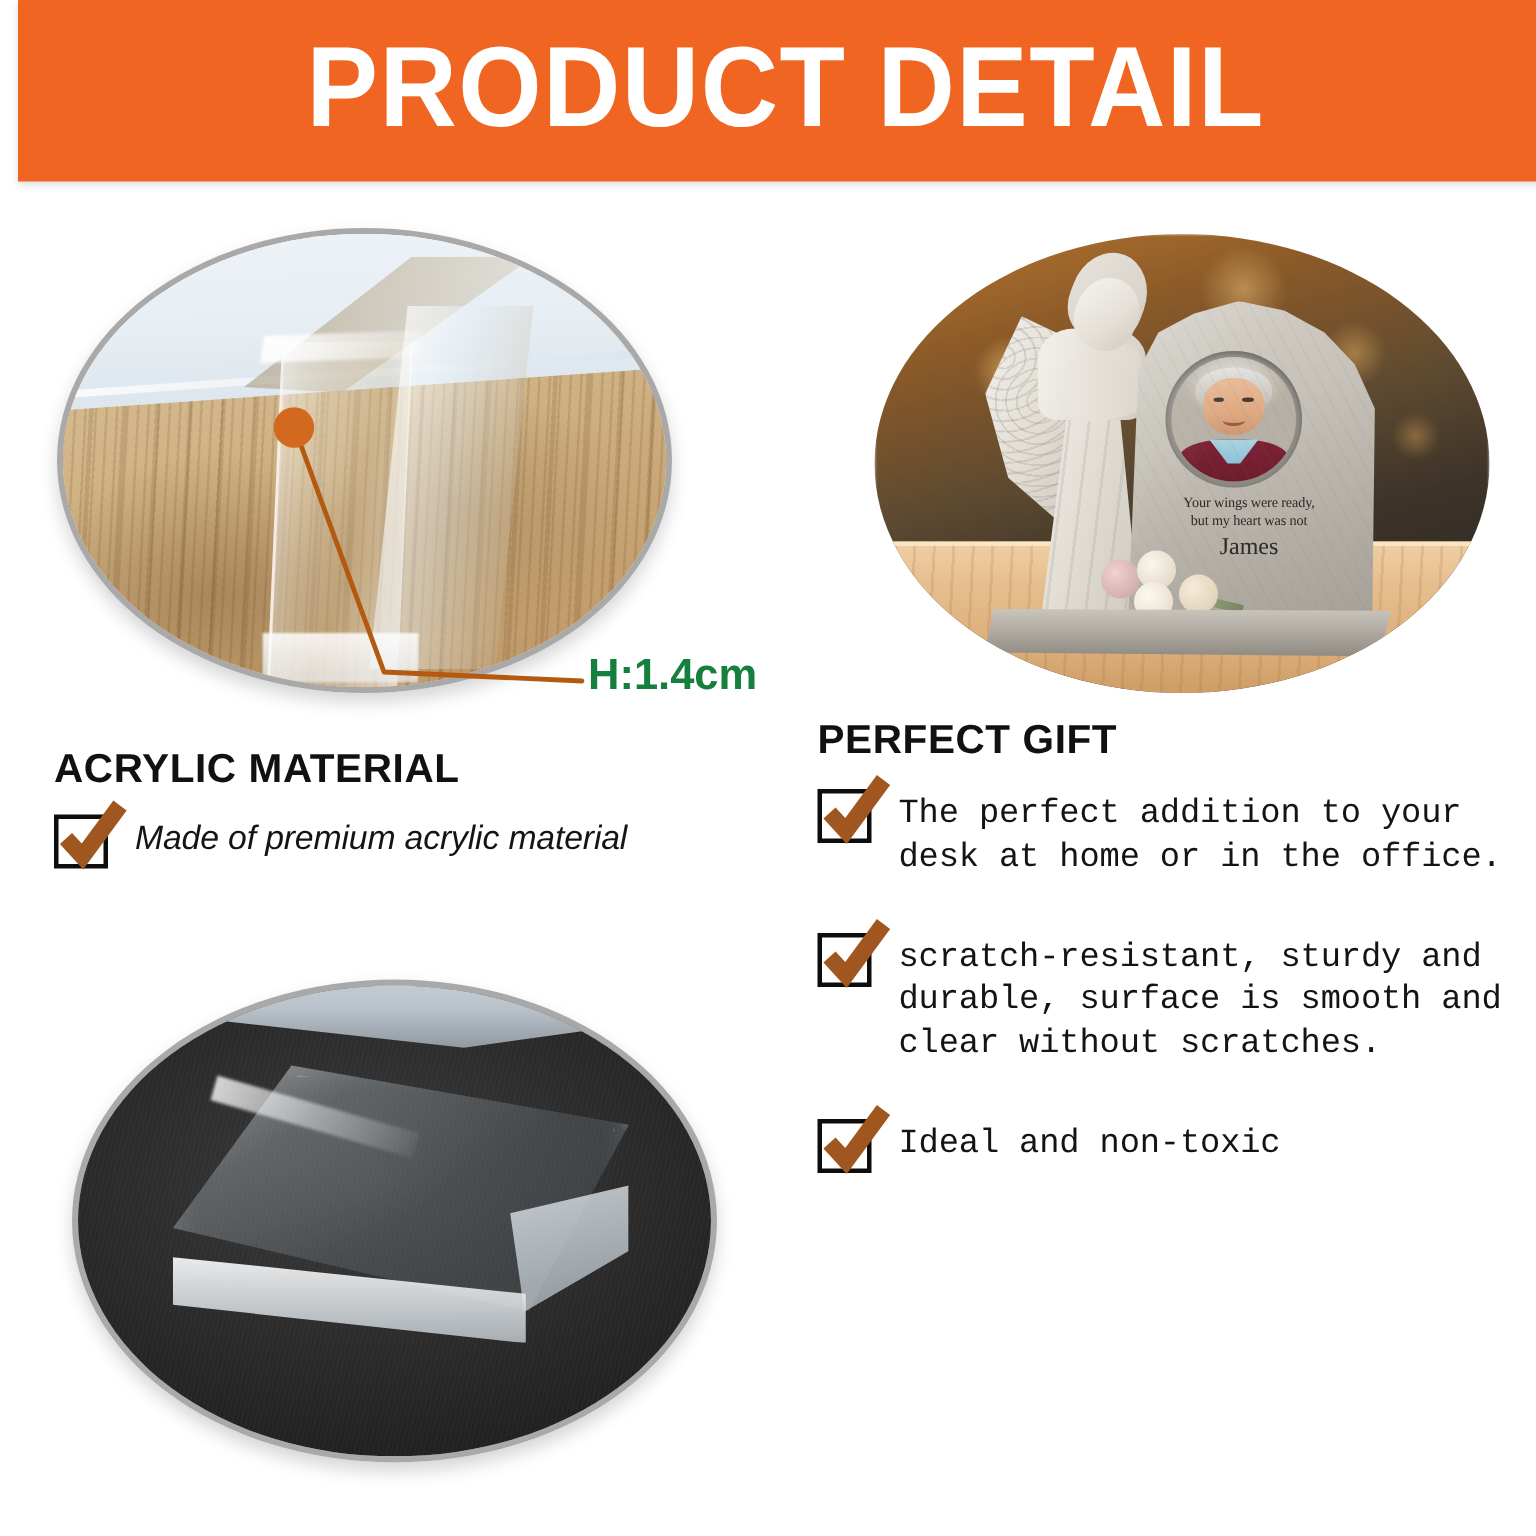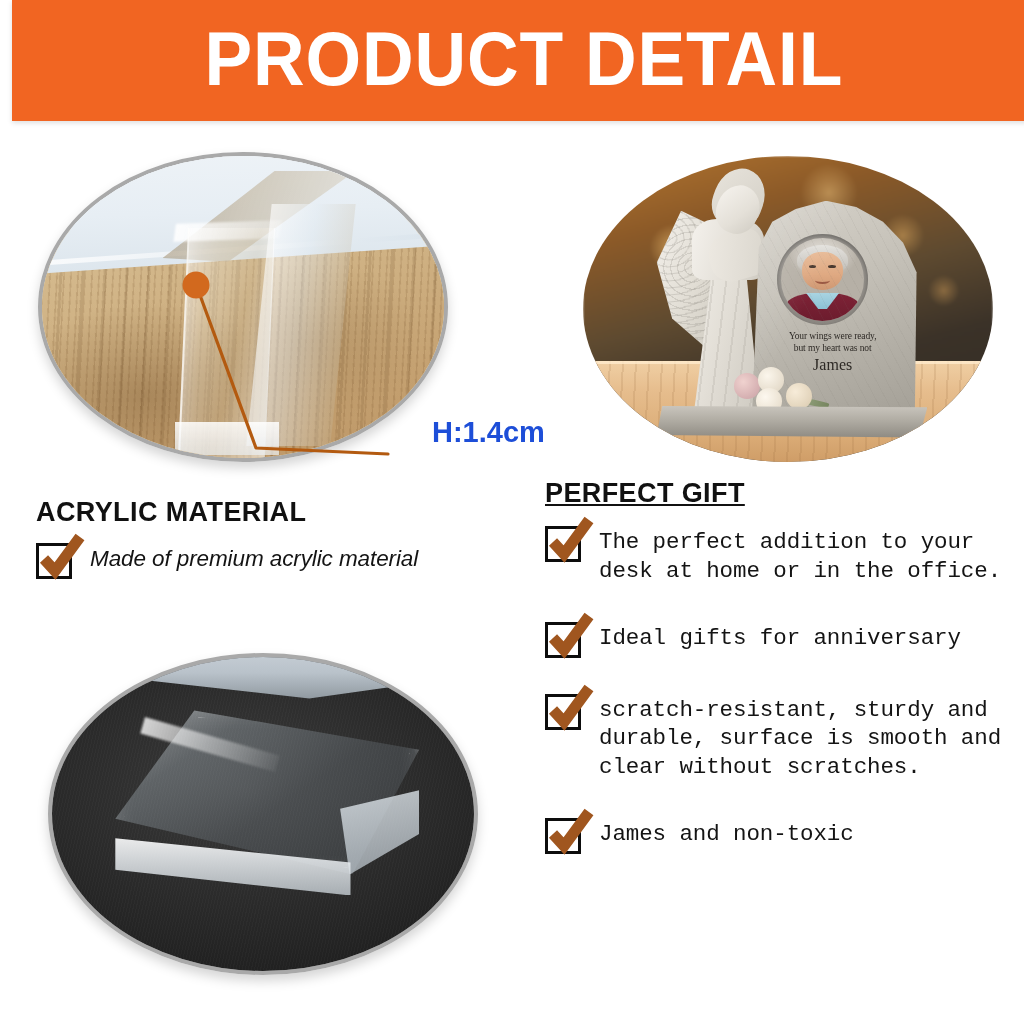--- a/index.html
+++ b/index.html
@@ -178,27 +178,26 @@
   #callout-svg {
     position: absolute;
     left: 0; top: 0;
     width: 1024px;
     height: 1024px;
     pointer-events: none;
   }
   #callout-label {
     position: absolute;
     left: 392px;
-    top: 416px;
+    top: 434px;
     font-size: 29px;
     font-weight: bold;
-    color: #1d4ed8;
+    color: #15803d;
     letter-spacing: 0px;
     white-space: nowrap;
-    margin-left: 40px;
   }
 
   
   #oval-memorial {
     left: 583px;
     top: 156px;
     width: 410px;
     height: 306px;
   }
   .memorial-bg {
@@ -579,21 +578,21 @@
   
   .section-heading {
     position: absolute;
     font-weight: bold;
     font-size: 27px;
     color: #111111;
     letter-spacing: 0.4px;
     white-space: nowrap;
   }
   #heading-acrylic { left: 36px; top: 497px; }
-  #heading-gift    { left: 545px; top: 478px; text-decoration: underline; }
+  #heading-gift    { left: 545px; top: 478px; }
 
   .feature-list {
     position: absolute;
     margin: 0;
     padding: 0;
     list-style: none;
   }
   #list-acrylic { left: 36px; top: 541px; width: 490px; font-style: italic; }
   #list-gift    { left: 545px; top: 524px; width: 470px; }
 
@@ -740,31 +739,23 @@
       </svg>
     </span>
     <span class="feature-text">The perfect addition to your desk at home or in the office.</span>
   </li>
   <li class="feature-item">
     <span class="checkbox">
       <svg viewBox="0 0 52 52" xmlns="http://www.w3.org/2000/svg">
         <path d="M9 27 L20 39 L45 5" fill="none" stroke="#a0561f" stroke-width="11"></path>
       </svg>
     </span>
-    <span class="feature-text">Ideal gifts for anniversary</span>
-  </li>
-  <li class="feature-item">
-    <span class="checkbox">
-      <svg viewBox="0 0 52 52" xmlns="http://www.w3.org/2000/svg">
-        <path d="M9 27 L20 39 L45 5" fill="none" stroke="#a0561f" stroke-width="11"></path>
-      </svg>
-    </span>
     <span class="feature-text">scratch-resistant, sturdy and durable, surface is smooth and clear without scratches.</span>
   </li>
   <li class="feature-item">
     <span class="checkbox">
       <svg viewBox="0 0 52 52" xmlns="http://www.w3.org/2000/svg">
         <path d="M9 27 L20 39 L45 5" fill="none" stroke="#a0561f" stroke-width="11"></path>
       </svg>
     </span>
-    <span class="feature-text">James and non-toxic</span>
+    <span class="feature-text">Ideal and non-toxic</span>
   </li>
 </ul>
 
 </body></html>

